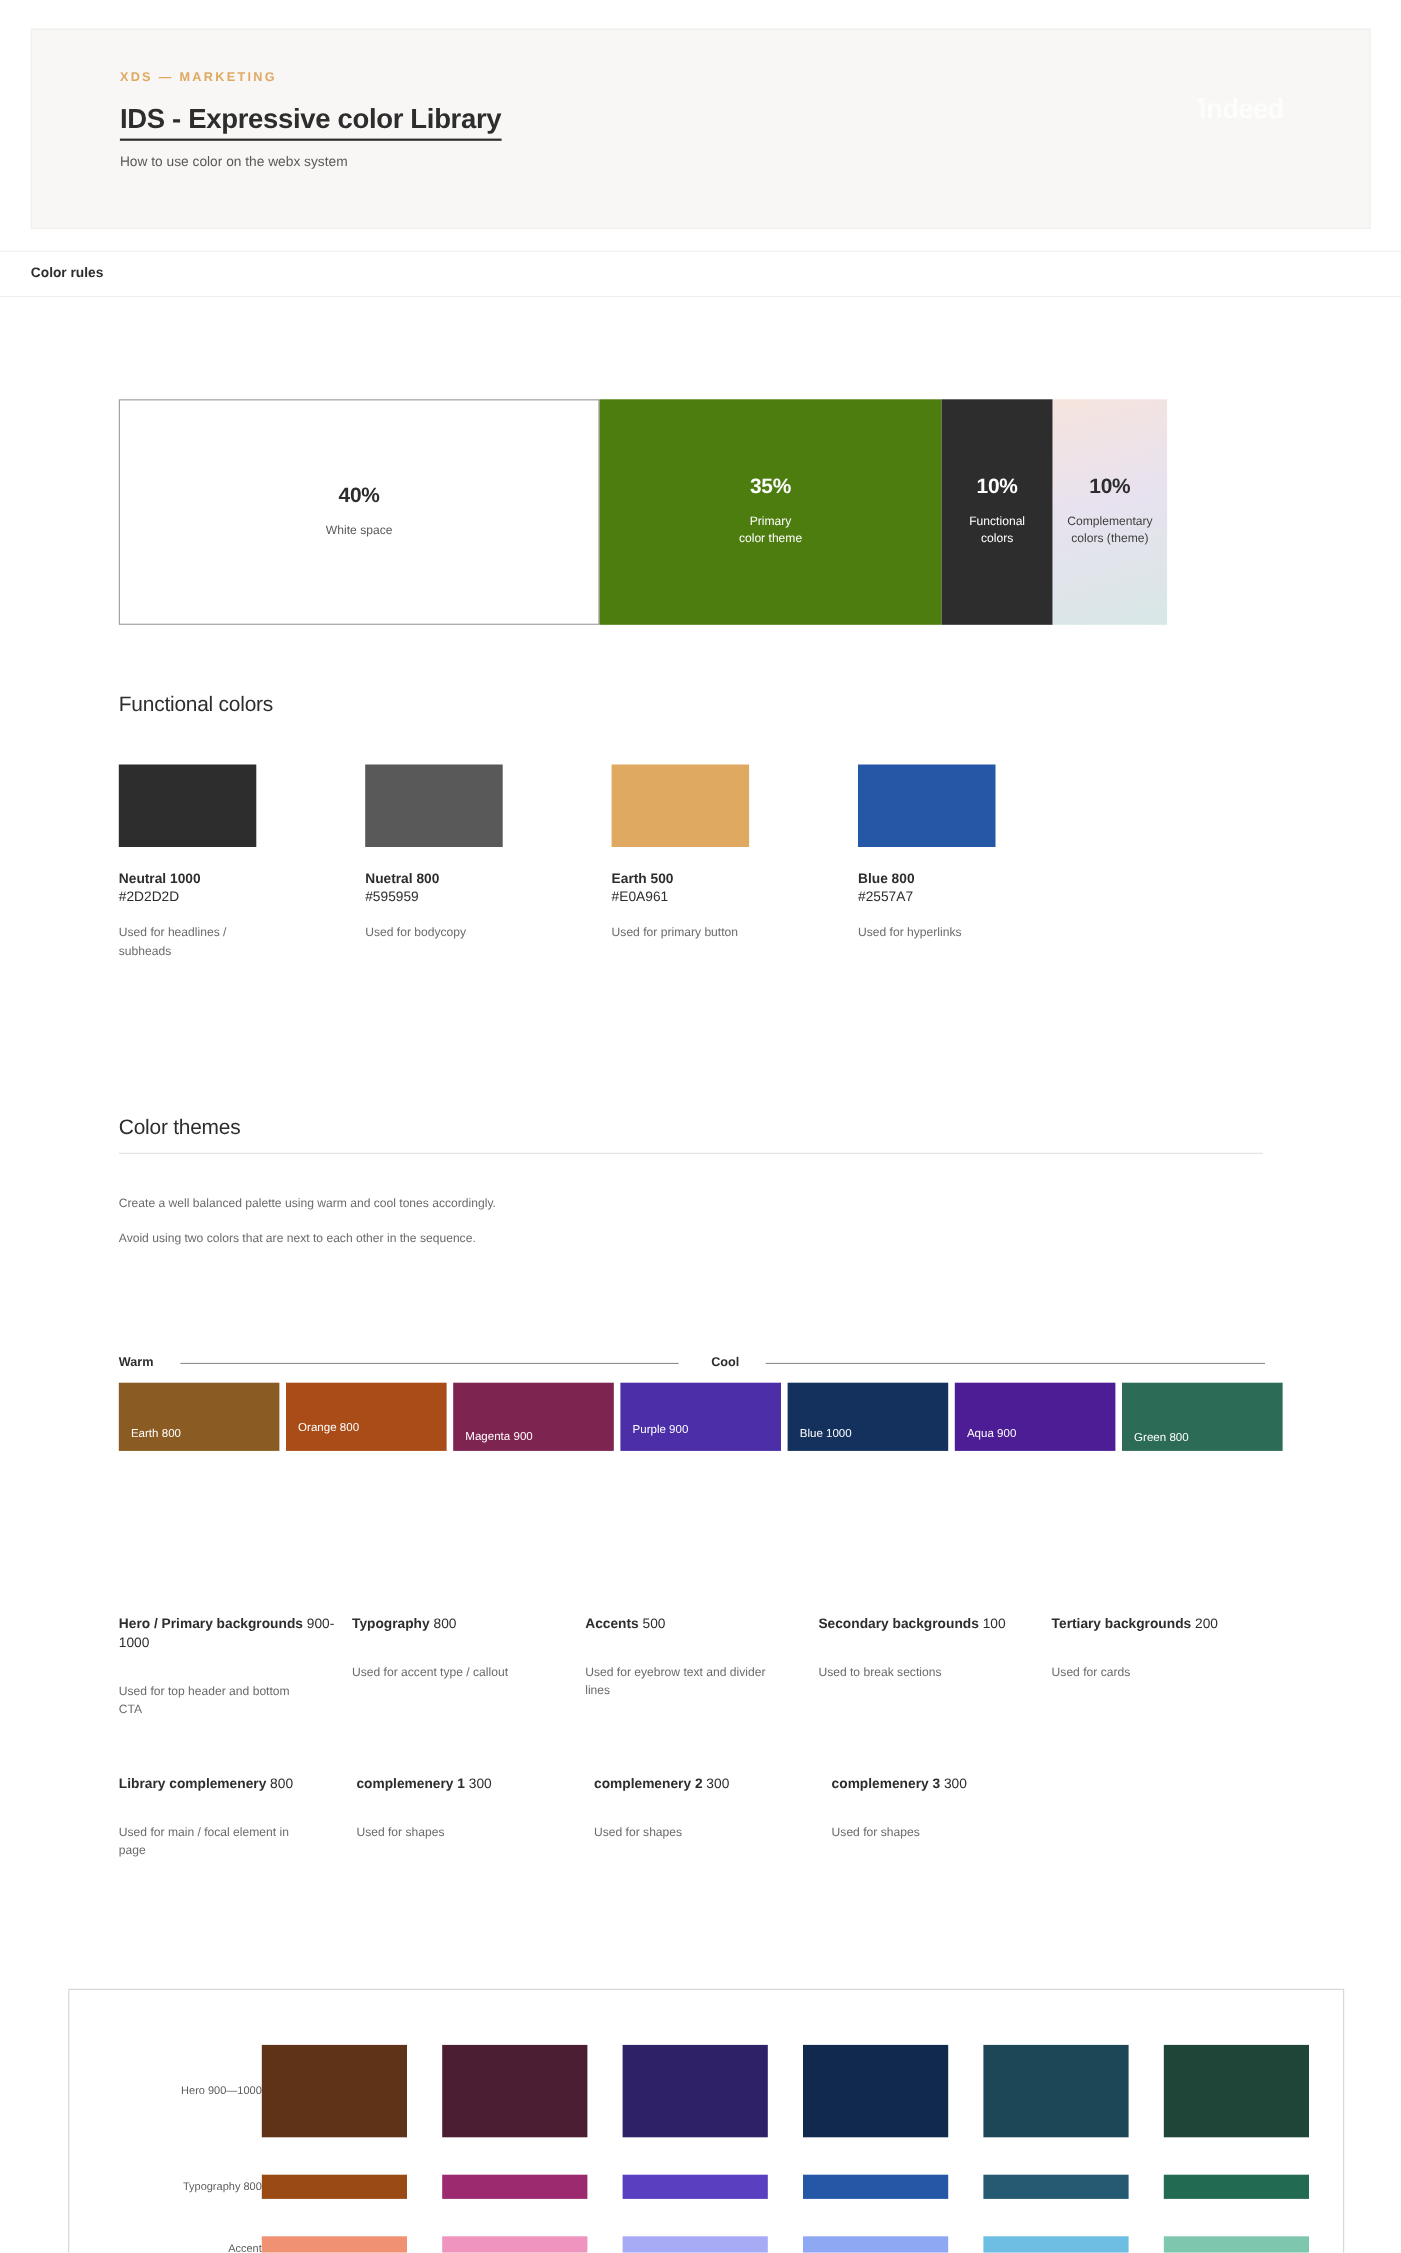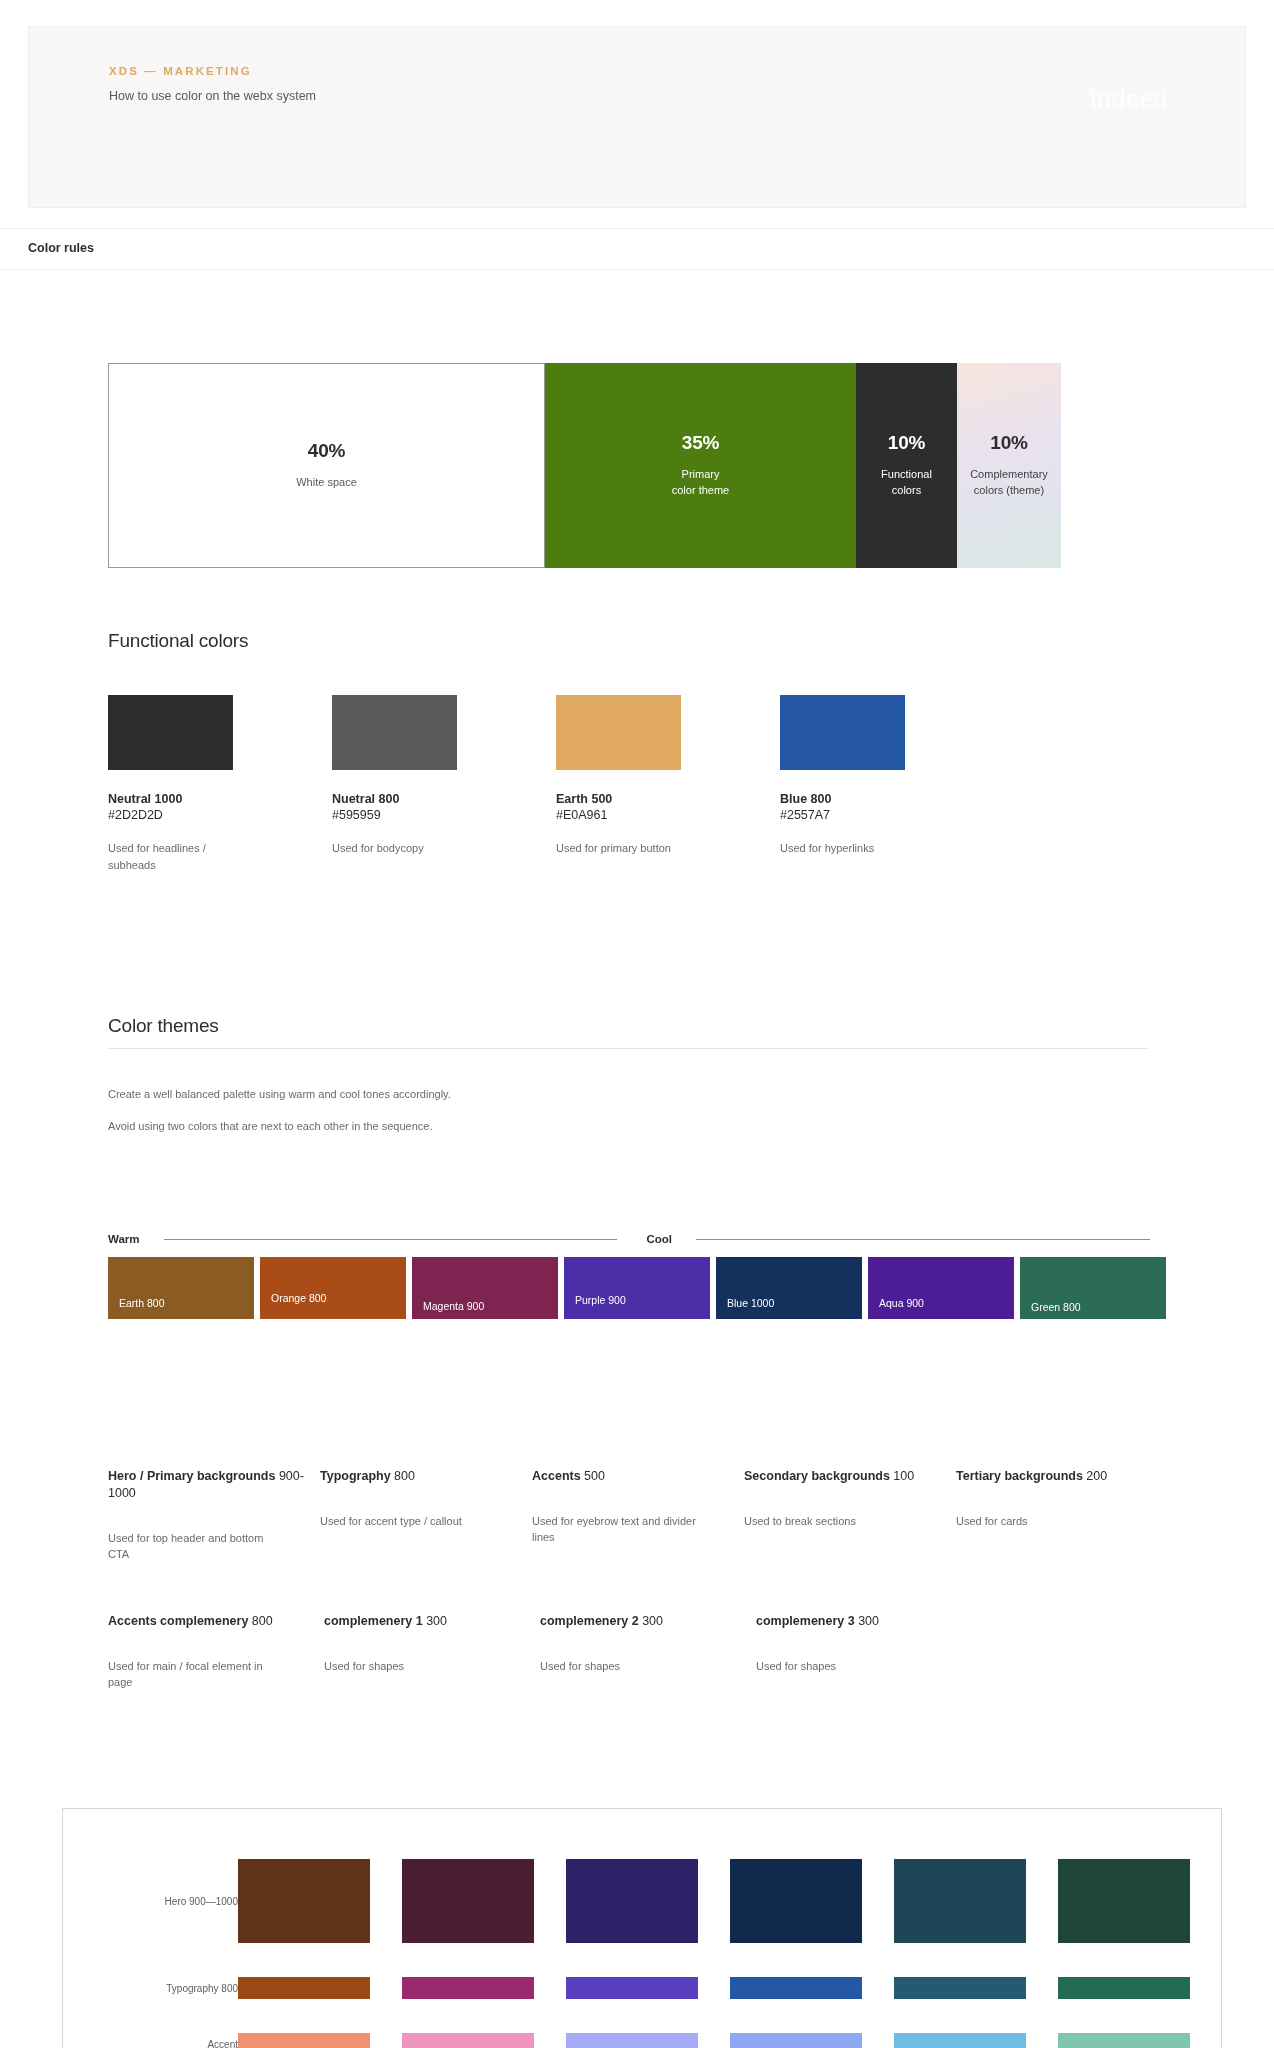--- a/index.html
+++ b/index.html
@@ -295,20 +295,21 @@
   .matrix-cell { width: 132px; }
 </style>
 </head>
 <body>
 
 <div class="page">
 
   <div class="header">
     <div class="header-inner">
       <div class="eyebrow">XDS — MARKETING</div>
+      <div class="header-title">IDS - Expressive color Library</div>
       <div class="header-sub">How to use color on the webx system</div>
     </div>
     <div class="brand-logo"><span class="dot"></span><span>indeed</span></div>
   </div>
 
   <div class="rules-bar">
     <span>Color rules</span>
   </div>
 
   <div class="ratio-strip">
@@ -418,21 +419,21 @@
         <div class="usage-use">Used to break sections</div>
       </div>
       <div class="usage-item">
         <div class="usage-title"><span>Tertiary backgrounds </span><span class="tone">200</span></div>
         <div class="usage-use">Used for cards</div>
       </div>
     </div>
 
   <div class="usage-grid usage-row-2" id="usage-row-2">
       <div class="usage-item">
-        <div class="usage-title"><span>Accents complemenery </span><span class="tone">800</span></div>
+        <div class="usage-title"><span>Library complemenery </span><span class="tone">800</span></div>
         <div class="usage-use">Used for main / focal element in page</div>
       </div>
       <div class="usage-item">
         <div class="usage-title"><span>complemenery 1 </span><span class="tone">300</span></div>
         <div class="usage-use">Used for shapes</div>
       </div>
       <div class="usage-item">
         <div class="usage-title"><span>complemenery 2 </span><span class="tone">300</span></div>
         <div class="usage-use">Used for shapes</div>
       </div>

